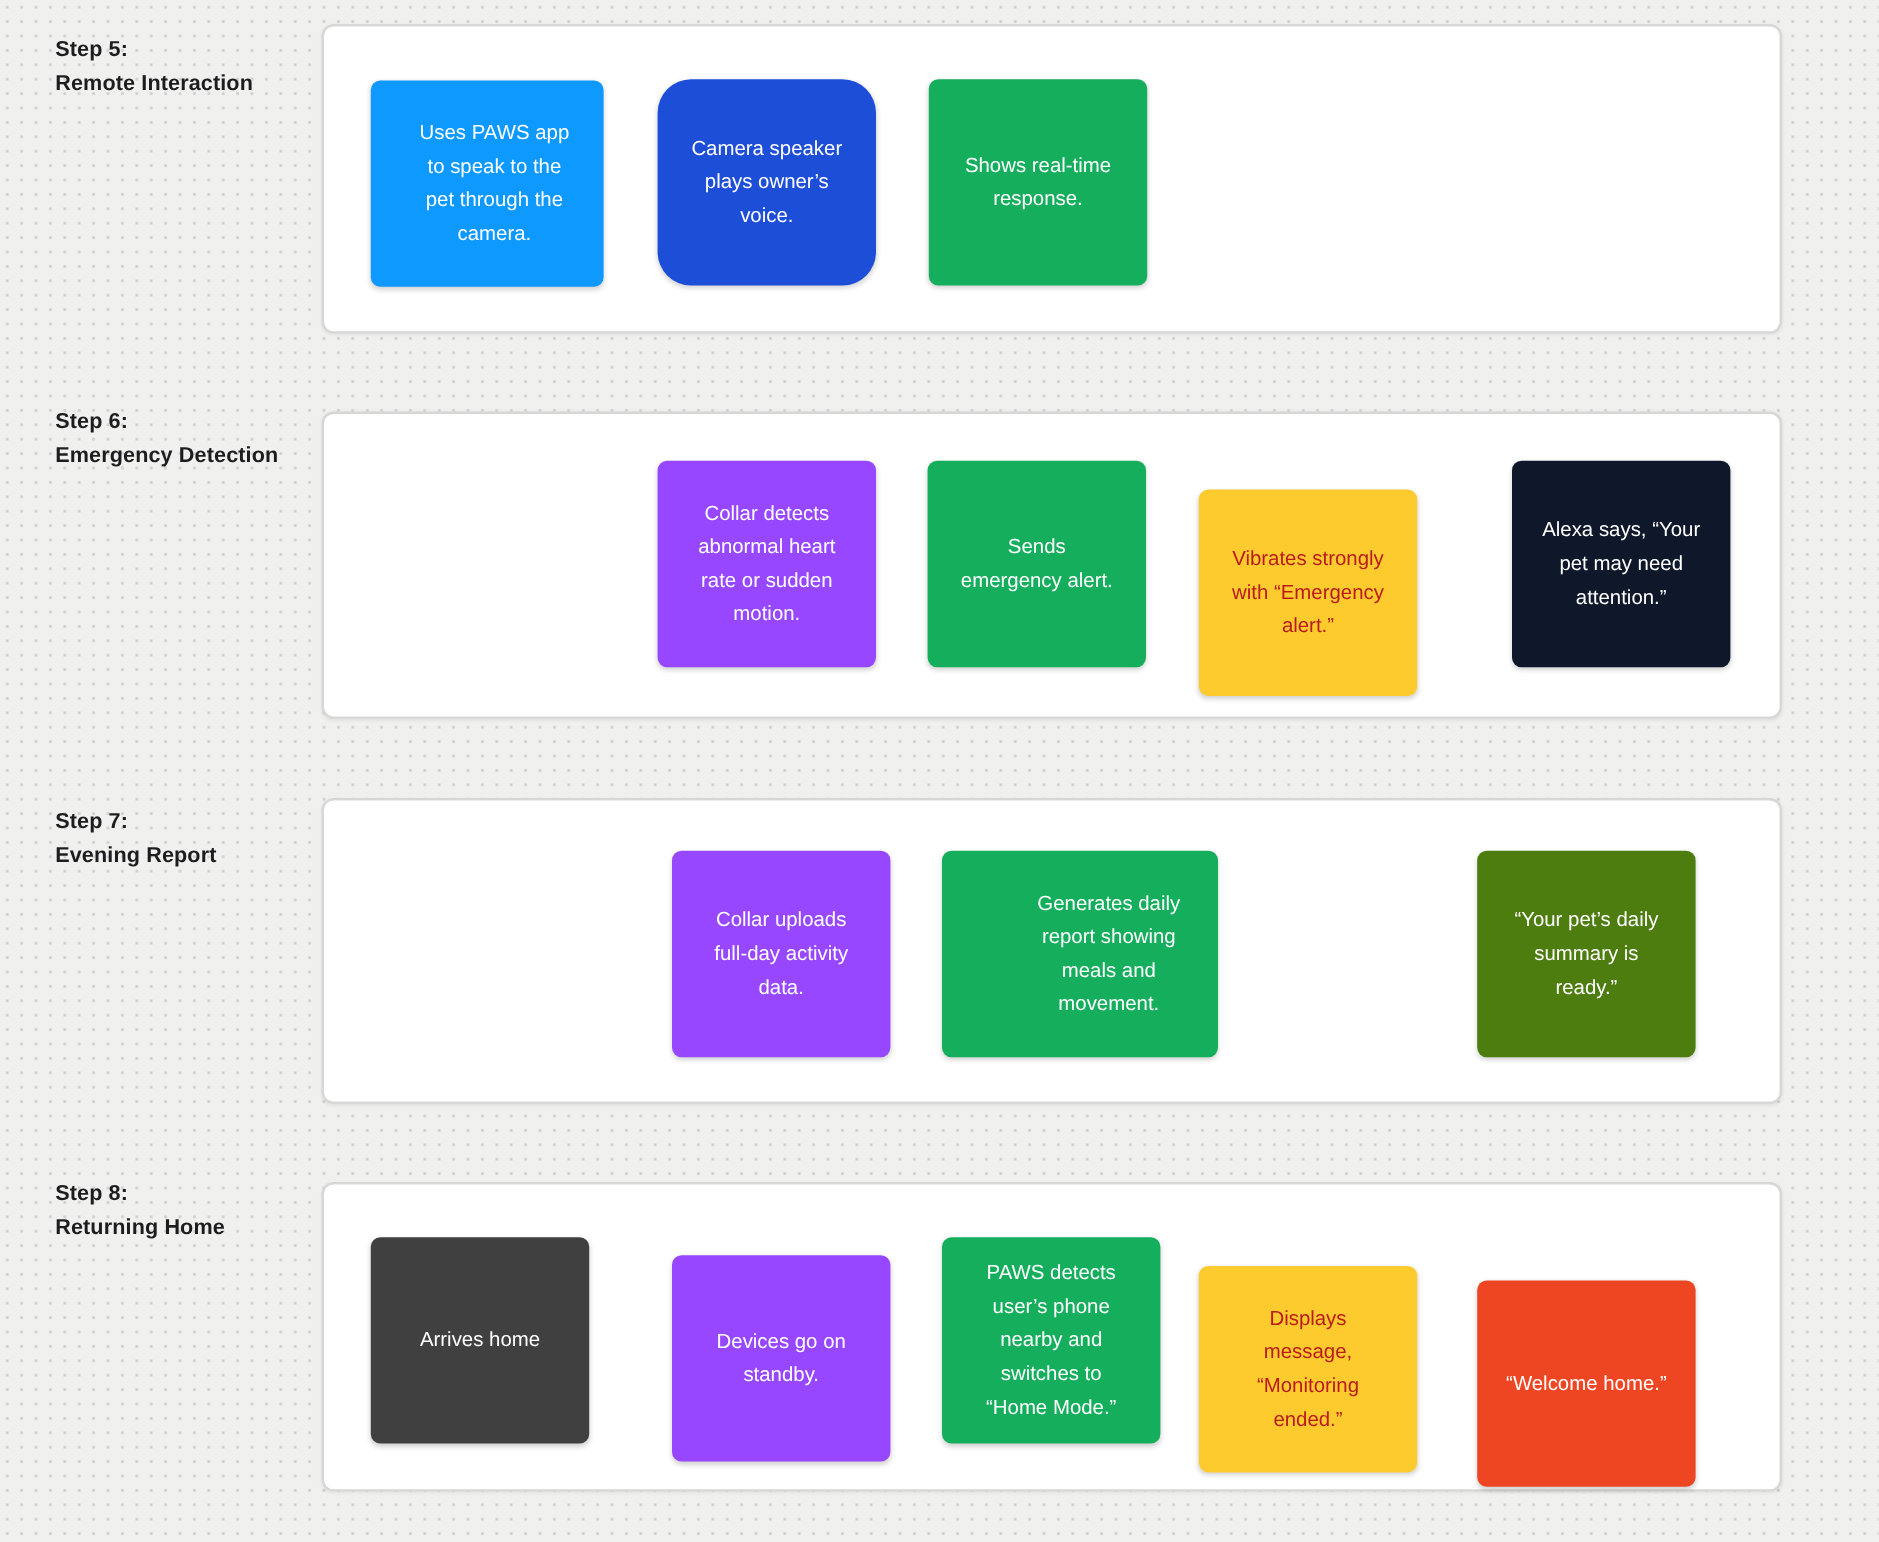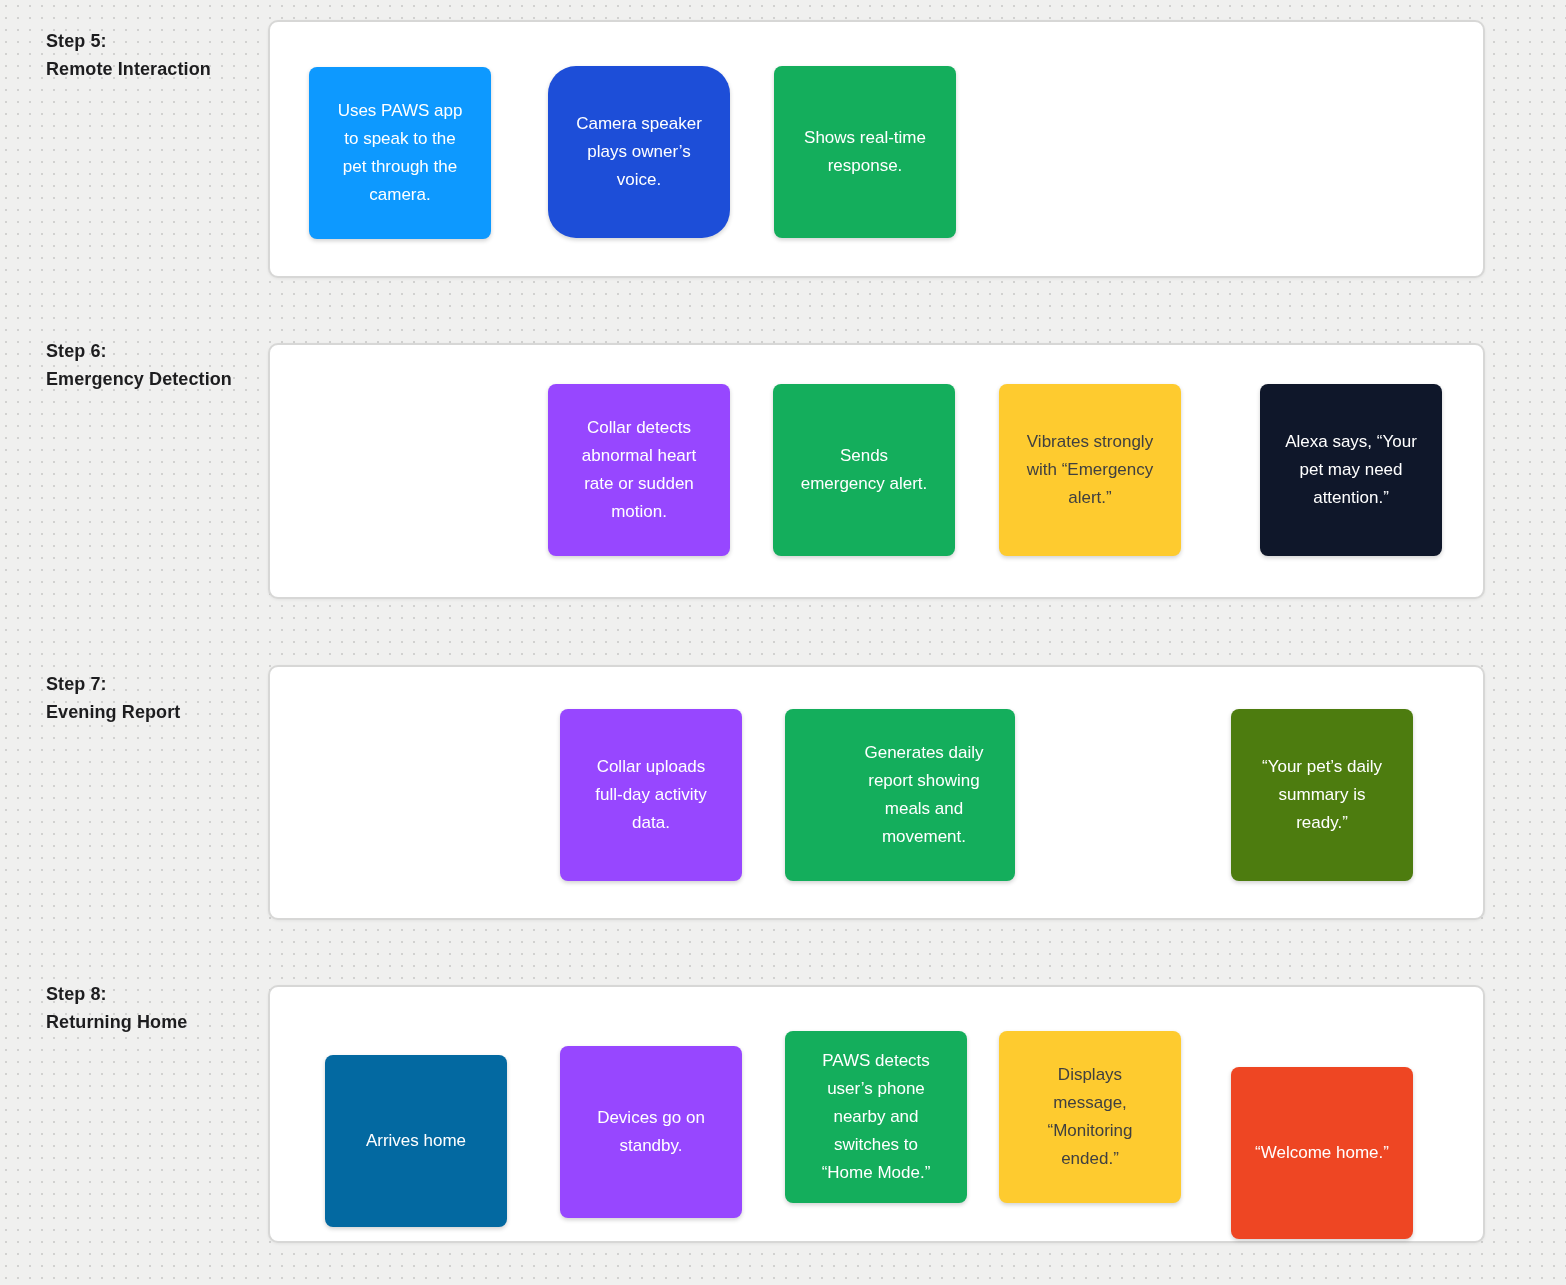--- a/index.html
+++ b/index.html
@@ -19,21 +19,21 @@
     position:absolute;left:268px;width:1217px;box-sizing:border-box;
     background:#ffffff;border:2px solid #d7d7d6;border-radius:10px;
     box-shadow:0 1px 3px rgba(0,0,0,.06);
   }
   .note{
     position:absolute;width:182px;height:172px;border-radius:8px;
     box-shadow:0 2px 4px rgba(0,0,0,.18);
     color:#ffffff;display:flex;align-items:center;justify-content:center;
     text-align:center;
   }
-  .note[data-color="yellow"]{color:#404040;}
+  .note[data-color="yellow"]{color:#b91c1c;margin-top:24px;}
   .note-text{font-size:17px;line-height:28px;}
   .note-line{white-space:nowrap;}
   #lane-1{top:20px;height:258px;}
   #lane-2{top:343px;height:256px;}
   #lane-3{top:665px;height:255px;}
   #lane-4{top:985px;height:258px;}
   #label-1{top:27px;}
   #label-2{top:337px;}
   #label-3{top:670px;}
   #label-4{top:980px;}
@@ -41,21 +41,21 @@
 </head>
 <body>
 
 <div class="canvas">
 
   <div class="step-label" id="label-1">
     <div>Step 5:</div>
     <div>Remote Interaction</div>
   </div>
   <div class="lane" id="lane-1">
-    <div class="note" style="left: 39px; top: 45px; background-color: rgb(13, 153, 255);" data-color="blue">
+    <div class="note" style="left: 39px; top: 45px; background-color: rgb(13, 153, 255); padding-left: 12px;" data-color="blue">
       <div class="note-text">
         <div class="note-line">Uses PAWS app</div>
         <div class="note-line">to speak to the</div>
         <div class="note-line">pet through the</div>
         <div class="note-line">camera.</div>
       </div>
     </div>
     <div class="note" style="left: 278px; top: 44px; background-color: #1d4ed8; border-radius: 28px;" data-color="purple">
       <div class="note-text">
         <div class="note-line">Camera speaker</div>
@@ -133,21 +133,21 @@
         <div class="note-line">ready.”</div>
       </div>
     </div>
   </div>
 
   <div class="step-label" id="label-4">
     <div>Step 8:</div>
     <div>Returning Home</div>
   </div>
   <div class="lane" id="lane-4">
-    <div class="note" style="left: 55px; top: 44px; background-color: #0369a1; margin-top: 24px;" data-color="blue">
+    <div class="note" style="left: 39px; top: 44px; background-color: #404040;" data-color="blue">
       <div class="note-text">
         <div class="note-line">Arrives home</div>
       </div>
     </div>
     <div class="note" style="left: 290px; top: 59px; background-color: rgb(151, 71, 255); justify-content: center;" data-color="purple">
       <div class="note-text">
         <div class="note-line">Devices go on</div>
         <div class="note-line">standby.</div>
       </div>
     </div>

